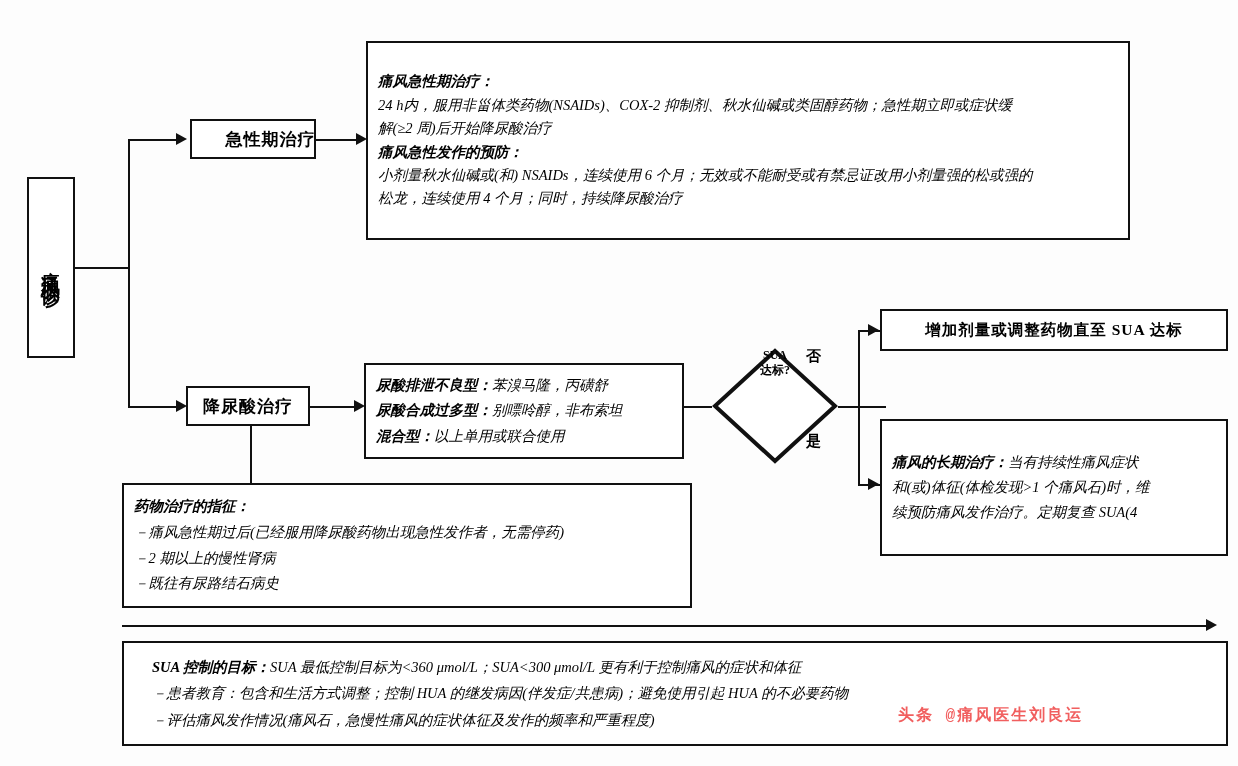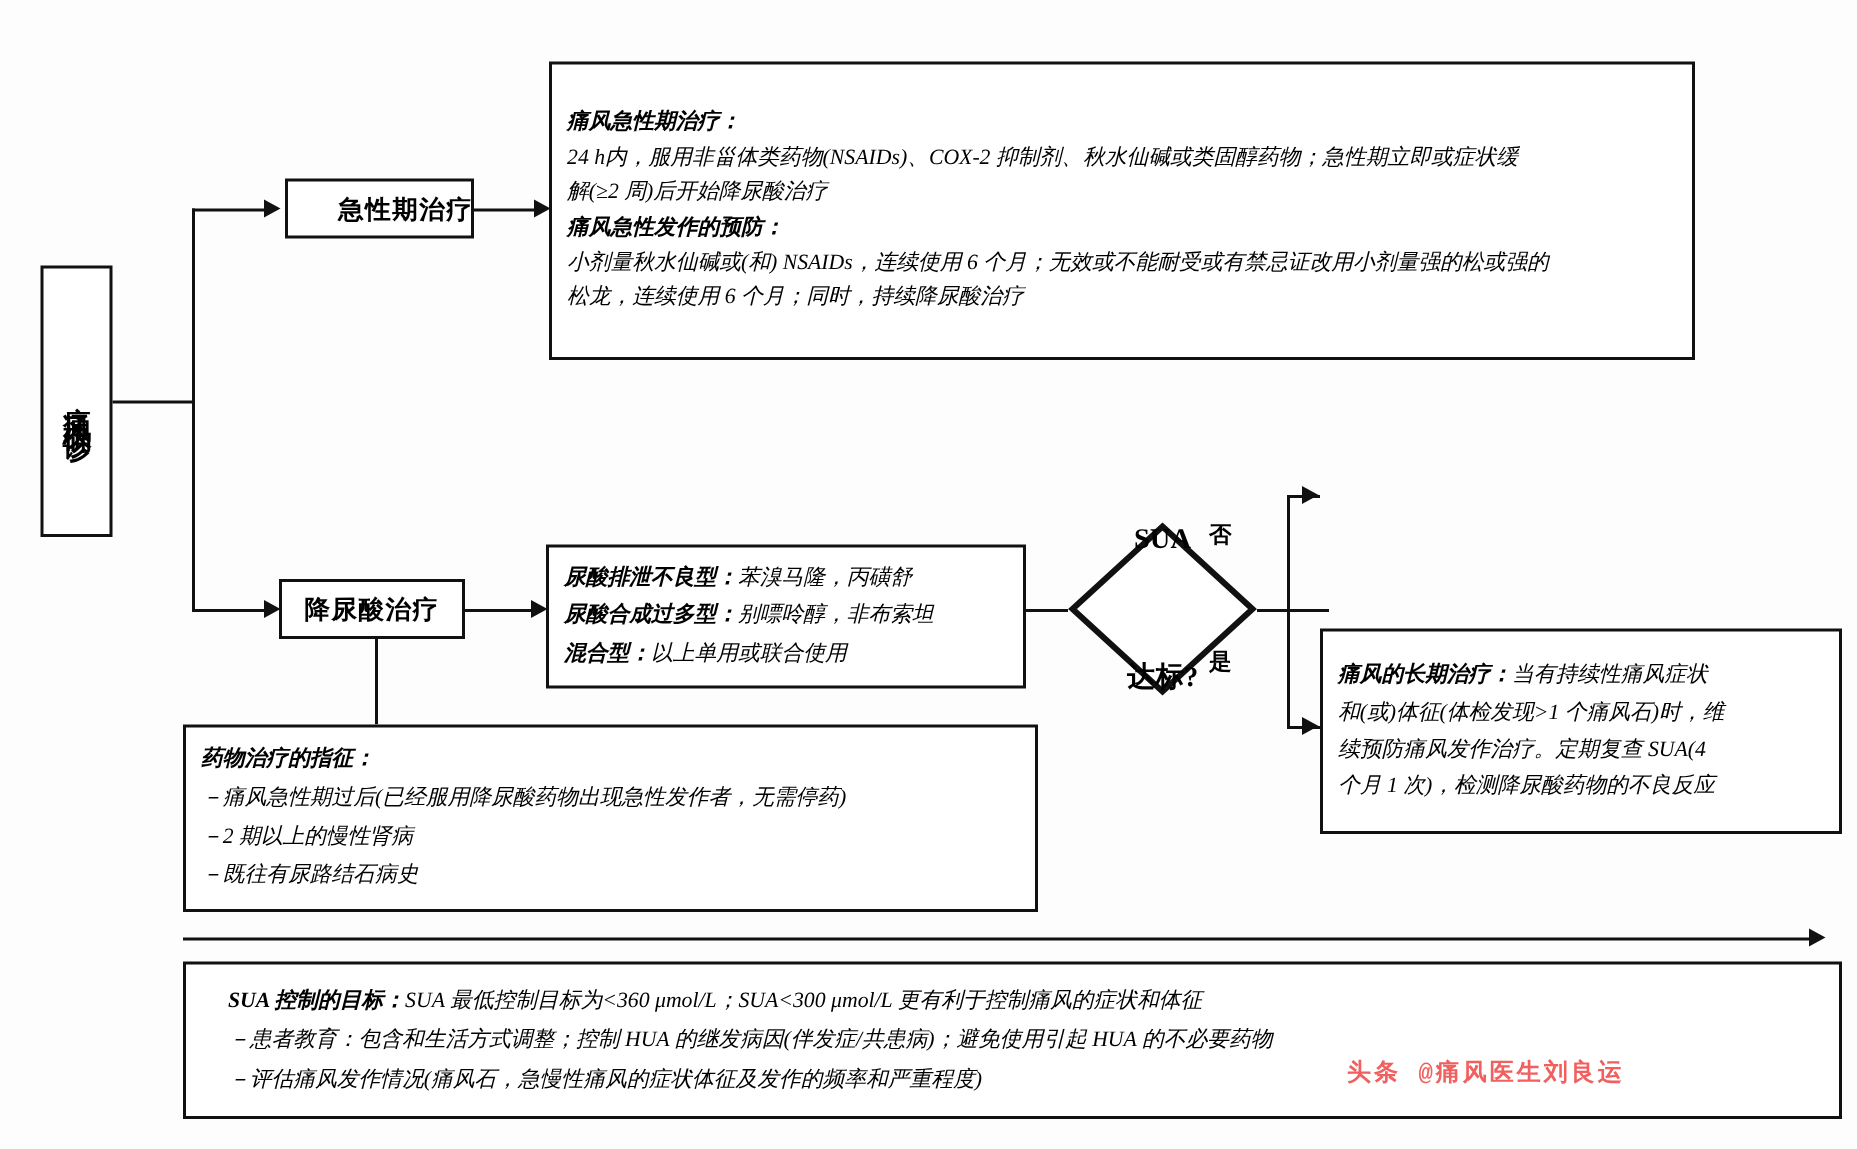--- a/index.html
+++ b/index.html
@@ -64,22 +64,22 @@
     box-sizing:border-box;
   }
   .diamond .shape{
     position:absolute;
     top:0;left:0;width:100%;height:100%;
   }
   .diamond .dtext{
     position:absolute;
     top:0;left:0;width:100%;height:100%;
     display:flex;flex-direction:column;
-    align-items:center;justify-content:space-between;
-    font-weight:bold;font-size:19px;line-height:1.25;
+    align-items:center;justify-content:flex-start;
+    font-weight:bold;font-size:12px;line-height:1.25;
     text-align:center;
   }
   .branchLabel{
     position:absolute;
     font-weight:bold;
     font-size:15px;
   }
   .watermark{
     position:absolute;
     font-size:16px;
@@ -153,48 +153,50 @@
   <div class="branchLabel" style="left:806px; top:347px;">否</div>
   <div class="branchLabel" style="left:806px; top:432px;">是</div>
 
   <div class="box" style="left:366px; top:41px; width:764px; height:199px;">
     <div class="para">
       <span class="ln b">痛风急性期治疗：</span>
       <span class="ln">24 h内，服用非甾体类药物(NSAIDs)、COX-2 抑制剂、秋水仙碱或类固醇药物；急性期立即或症状缓</span>
       <span class="ln">解(≥2 周)后开始降尿酸治疗</span>
       <span class="ln b">痛风急性发作的预防：</span>
       <span class="ln">小剂量秋水仙碱或(和) NSAIDs，连续使用 6 个月；无效或不能耐受或有禁忌证改用小剂量强的松或强的</span>
-      <span class="ln">松龙，连续使用 6 个月；同时，持续降尿酸治疗</span>
+      <span class="ln">松龙，连续使用 4 个月；同时，持续降尿酸治疗</span>
     </div>
   </div>
 
   <div class="box" style="left:364px; top:363px; width:320px; height:96px;">
     <div class="para" style="line-height:1.75;">
       <span class="ln"><span class="b">尿酸排泄不良型：</span><span>苯溴马隆，丙磺舒</span></span>
       <span class="ln"><span class="b">尿酸合成过多型：</span><span>别嘌呤醇，非布索坦</span></span>
       <span class="ln"><span class="b">混合型：</span><span>以上单用或联合使用</span></span>
     </div>
   </div>
 
   <div class="box" style="left:122px; top:483px; width:570px; height:125px;">
     <div class="para" style="line-height:1.78;">
       <span class="ln b">药物治疗的指征：</span>
       <span class="ln">－痛风急性期过后(已经服用降尿酸药物出现急性发作者，无需停药)</span>
       <span class="ln">－2 期以上的慢性肾病</span>
       <span class="ln">－既往有尿路结石病史</span>
     </div>
   </div>
 
+  <div class="box center" style="left:880px; top:309px; width:348px; height:42px;">
+    <div class="nodeLabel" style="font-size:15.5px;">增加剂量或调整药物直至 SUA 达标</div>
+  </div>
 
   <div class="box" style="left:880px; top:419px; width:348px; height:137px;">
     <div class="para" style="line-height:1.72;">
       <span class="ln"><span class="b">痛风的长期治疗：</span><span>当有持续性痛风症状</span></span>
       <span class="ln">和(或)体征(体检发现&gt;1 个痛风石)时，维</span>
       <span class="ln">续预防痛风发作治疗。定期复查 SUA(4</span>
-      <span class="ln">个月 1 次)，检测降尿酸药物的不良反应</span>
     </div>
   </div>
 
   <div class="box" style="left:122px; top:641px; width:1106px; height:105px;">
     <div class="para" style="line-height:1.8;padding-left:28px;">
       <span class="ln"><span class="b">SUA 控制的目标：</span><span>SUA 最低控制目标为&lt;360 μmol/L；SUA&lt;300 μmol/L 更有利于控制痛风的症状和体征</span></span>
       <span class="ln">－患者教育：包含和生活方式调整；控制 HUA 的继发病因(伴发症/共患病)；避免使用引起 HUA 的不必要药物</span>
       <span class="ln">－评估痛风发作情况(痛风石，急慢性痛风的症状体征及发作的频率和严重程度)</span>
     </div>
   </div>

